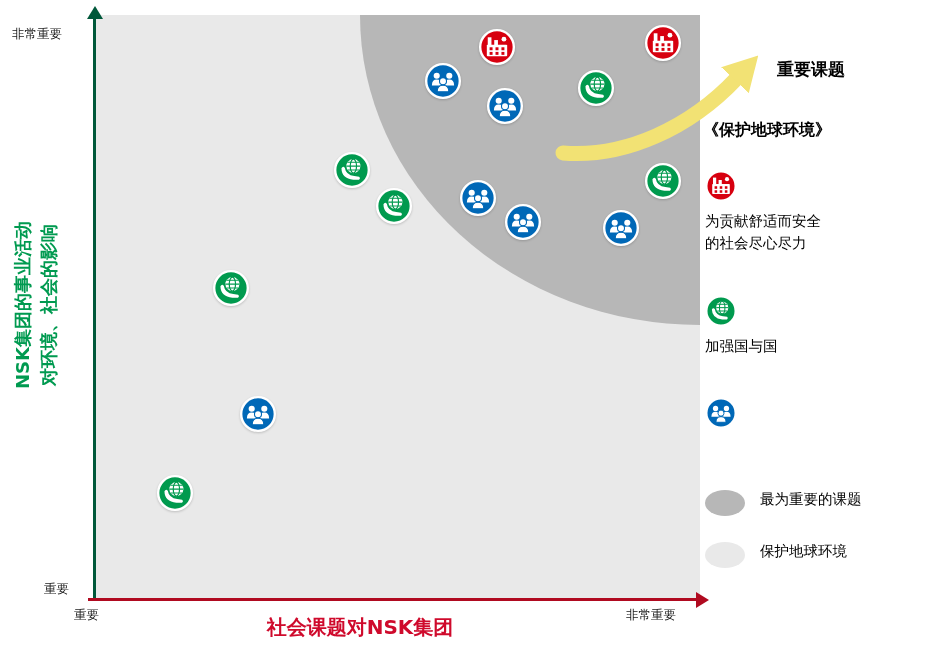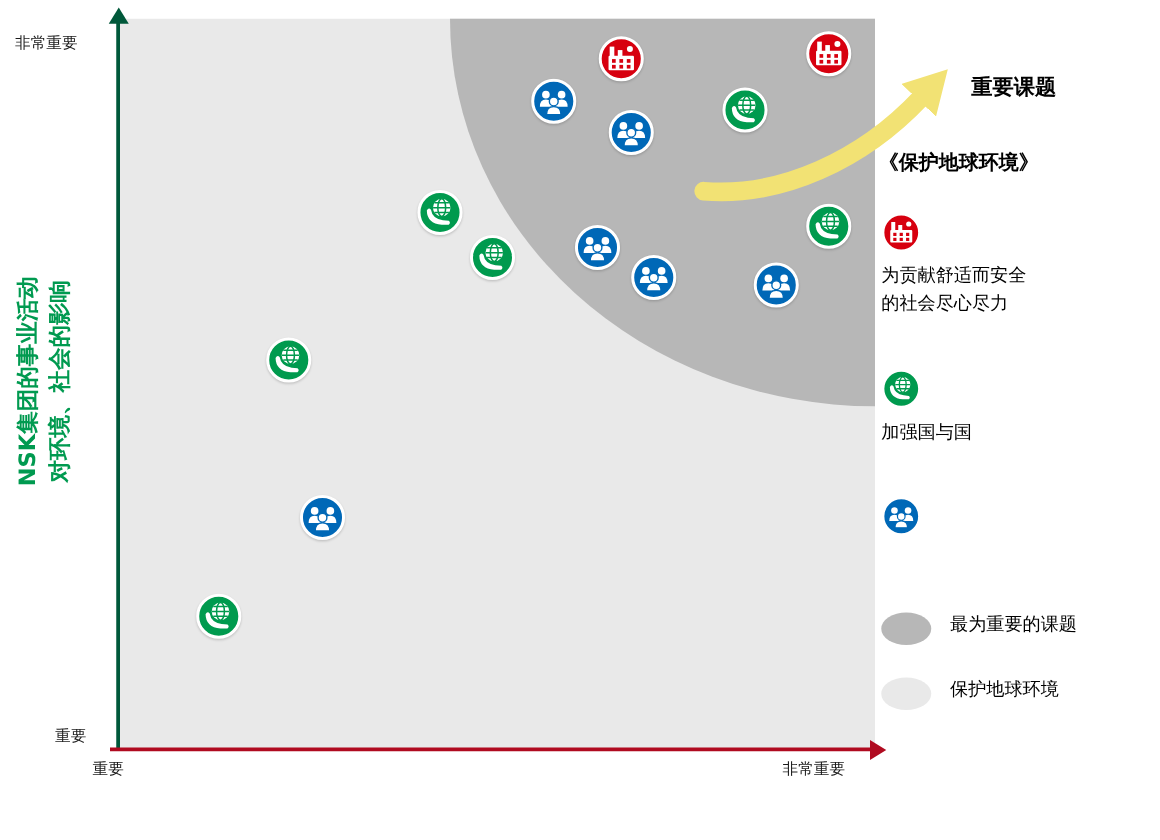--- a/index.html
+++ b/index.html
@@ -183,20 +183,21 @@
   <div class="tick y-max">非常重要</div>
   <div class="tick y-min">重要</div>
   <div class="tick x-min">重要</div>
   <div class="tick x-max">非常重要</div>
 
   <div class="y-title">
     <div>NSK集团的事业活动</div>
     <div>对环境、社会的影响</div>
   </div>
   <div class="x-title">
+    <div>社会课题对NSK集团</div>
   </div>
 
   <svg class="callout-arrow" width="275" height="150" viewBox="0 0 275 150">
     <defs>
       <marker id="yhead" markerUnits="userSpaceOnUse" markerWidth="34" markerHeight="38" refX="3" refY="19" orient="auto">
         <path d="M0,0 L34,19 L0,38 Z" fill="#f2e274"></path>
       </marker>
     </defs>
     <path d="M38,125 C100,130 165,100 212,50" fill="none" stroke="#f2e274" stroke-width="15" stroke-linecap="round" marker-end="url(#yhead)"></path>
   </svg>

